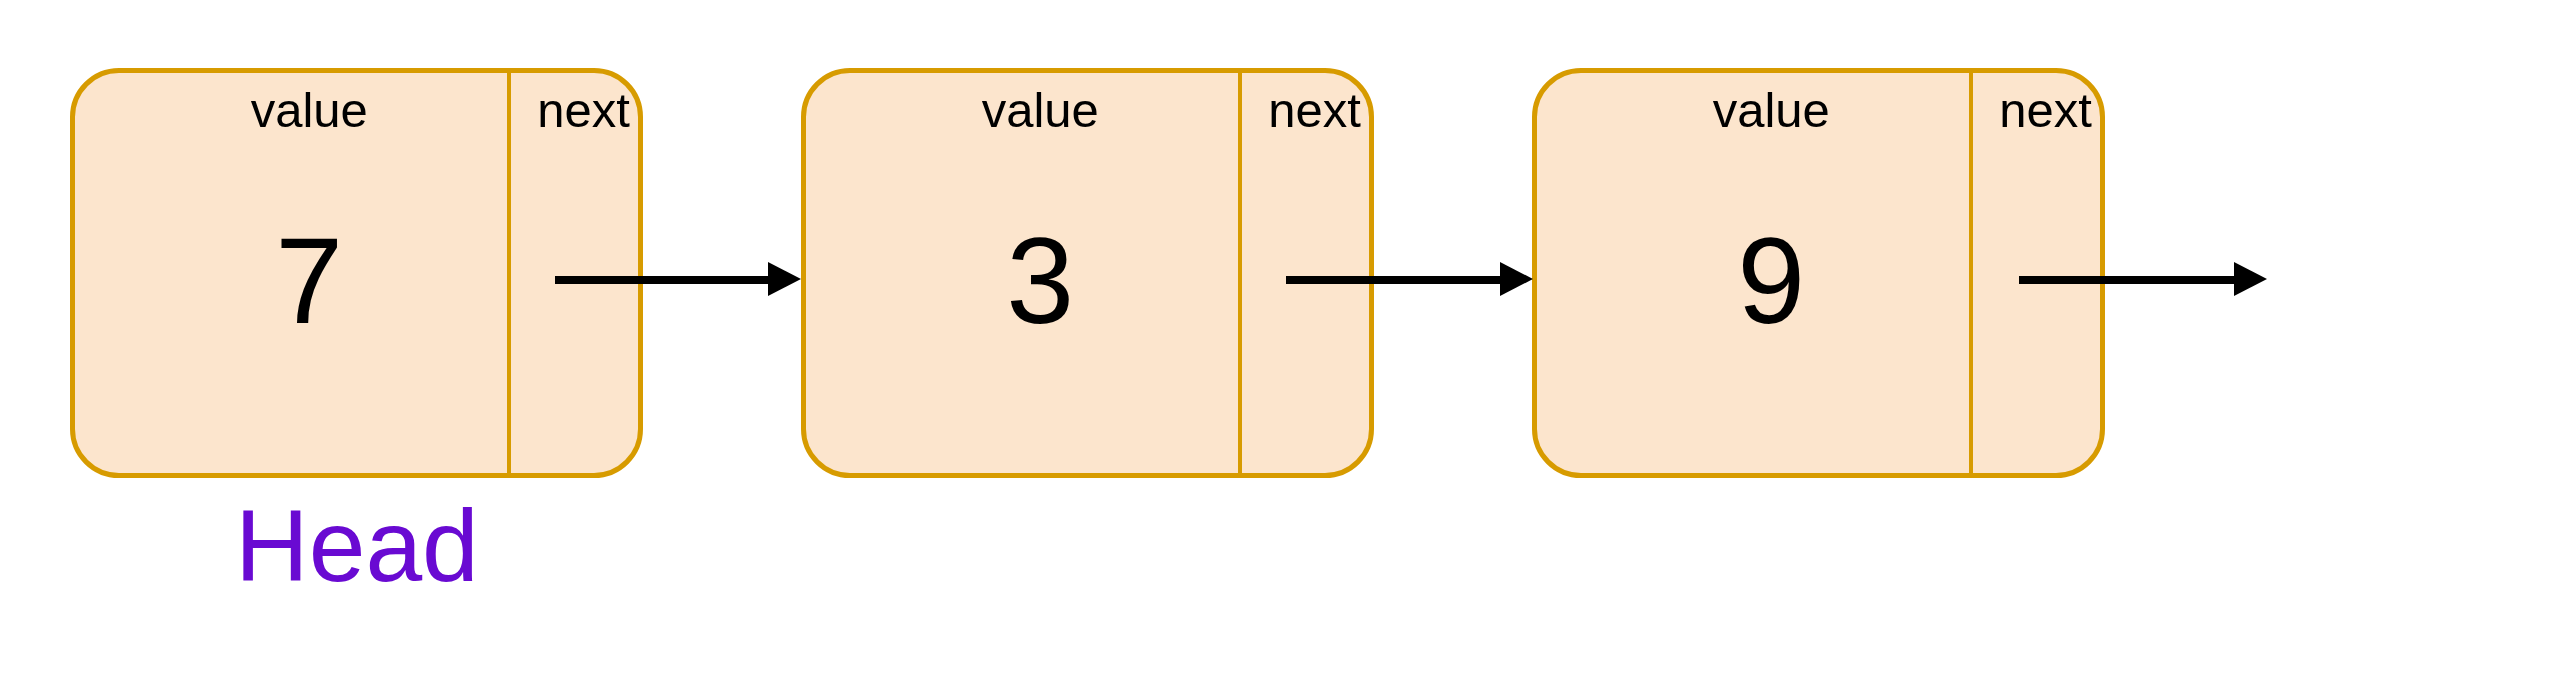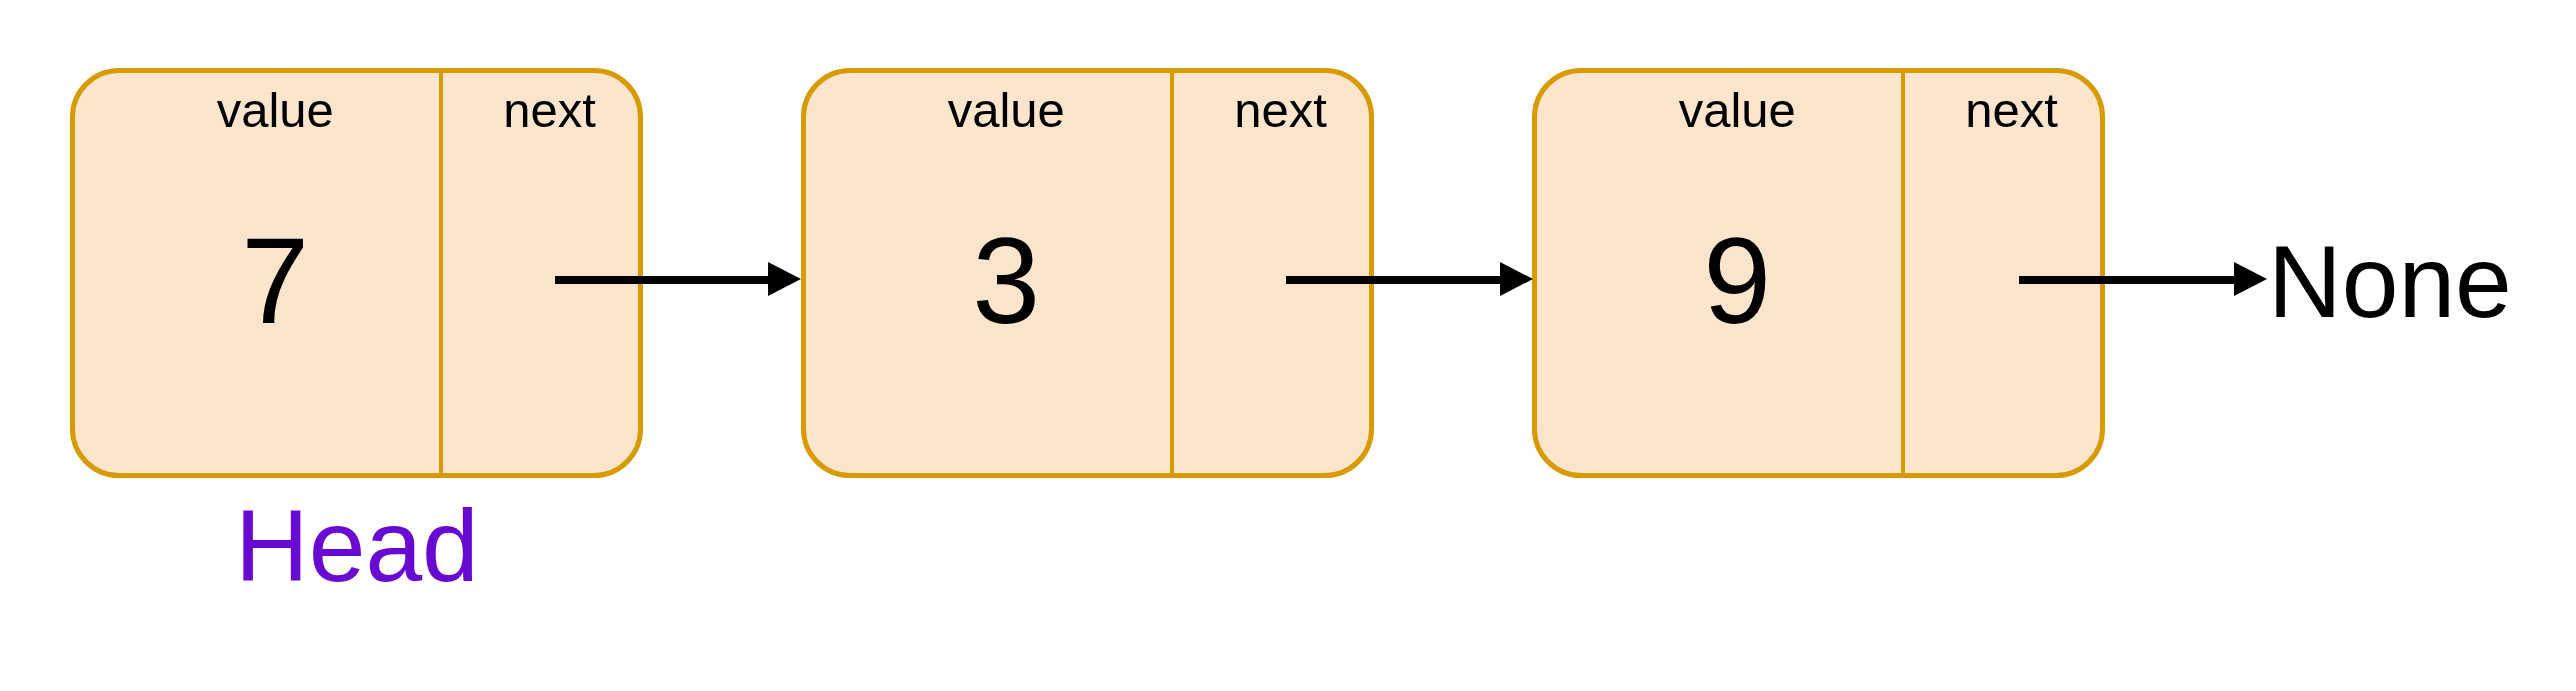--- a/index.html
+++ b/index.html
@@ -28,21 +28,21 @@
     border:5.4px solid var(--node-border);
     border-radius:49px;
     box-sizing:border-box;
     display:flex;overflow:hidden;
   }
   .node.n1{left:70px;}
   .node.n2{left:801px;}
   .node.n3{left:1532px;}
 
   .cell{position:relative;height:100%;box-sizing:border-box;}
-  .cell.value{width:368px;border-right:4.1px solid var(--divider);}
+  .cell.value{width:436px;border-right:4.1px solid var(--divider);}
   .cell.next{flex:1;margin-left:18px;}
 
   .field-label{
     position:absolute;top:13px;left:0;width:100%;
     text-align:center;
     font-size:49px;line-height:1;
     color:var(--field-label-text);
     white-space:nowrap;
   }
   .cell.value .field-label{transform:translateX(18.3px);}
@@ -128,17 +128,16 @@
   </div>
   <div class="arrow a2">
     <div class="shaft"></div>
     <div class="head"></div>
   </div>
   <div class="arrow a3">
     <div class="shaft"></div>
     <div class="head"></div>
   </div>
 
-  <div class="none-label">None</div>
   <div class="head-label">Head</div>
 
 </div>
 
 
 </body></html>

